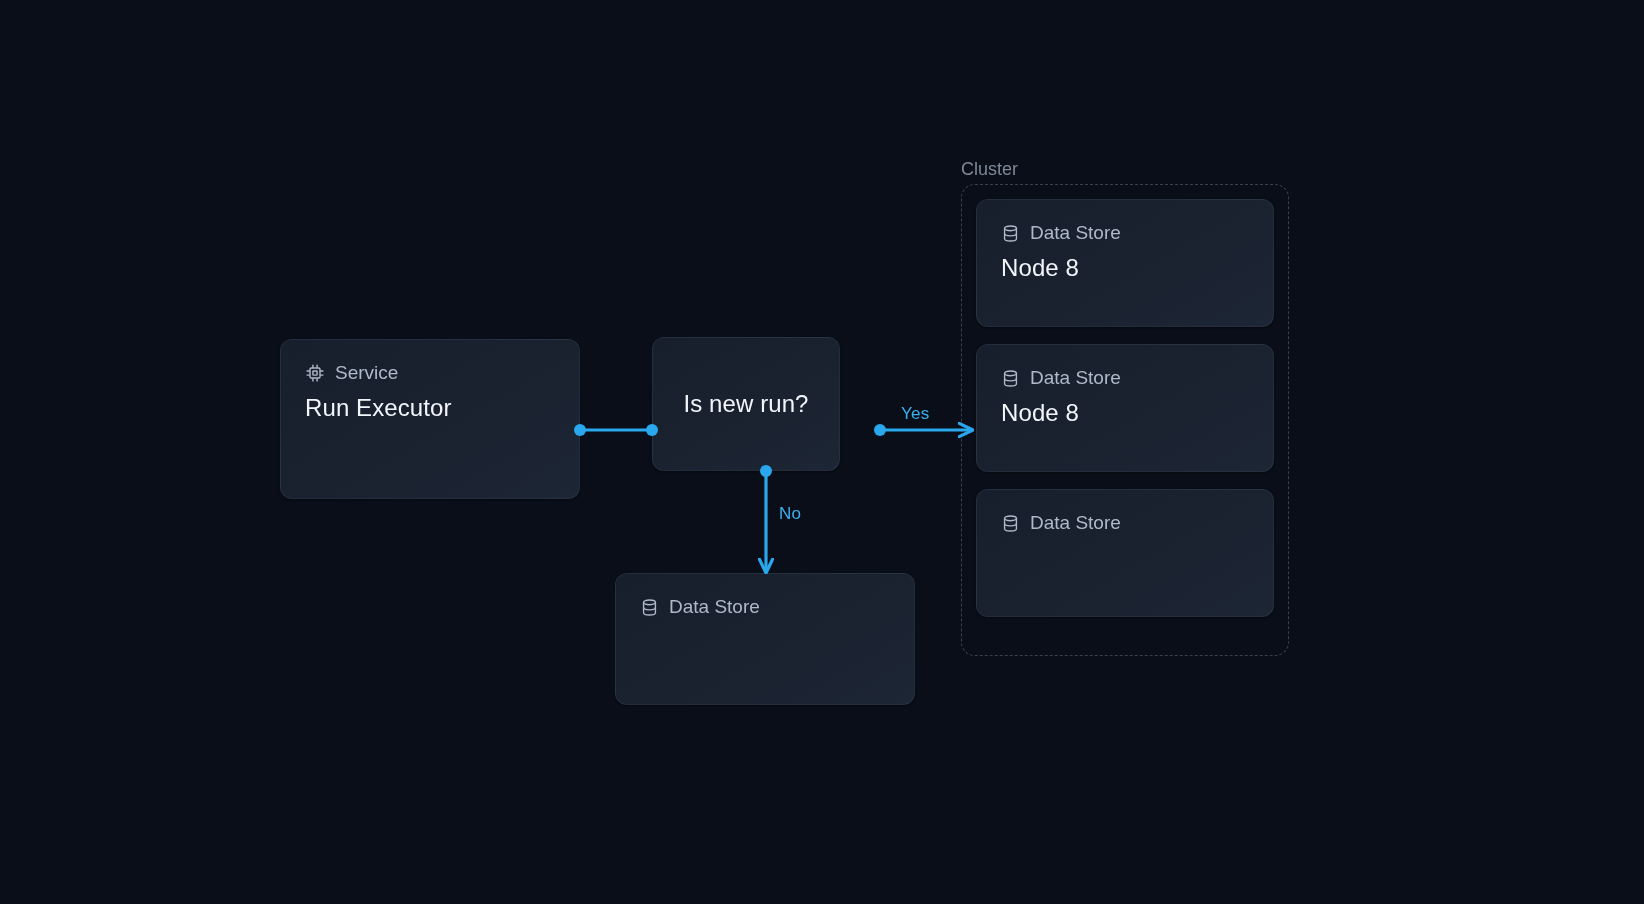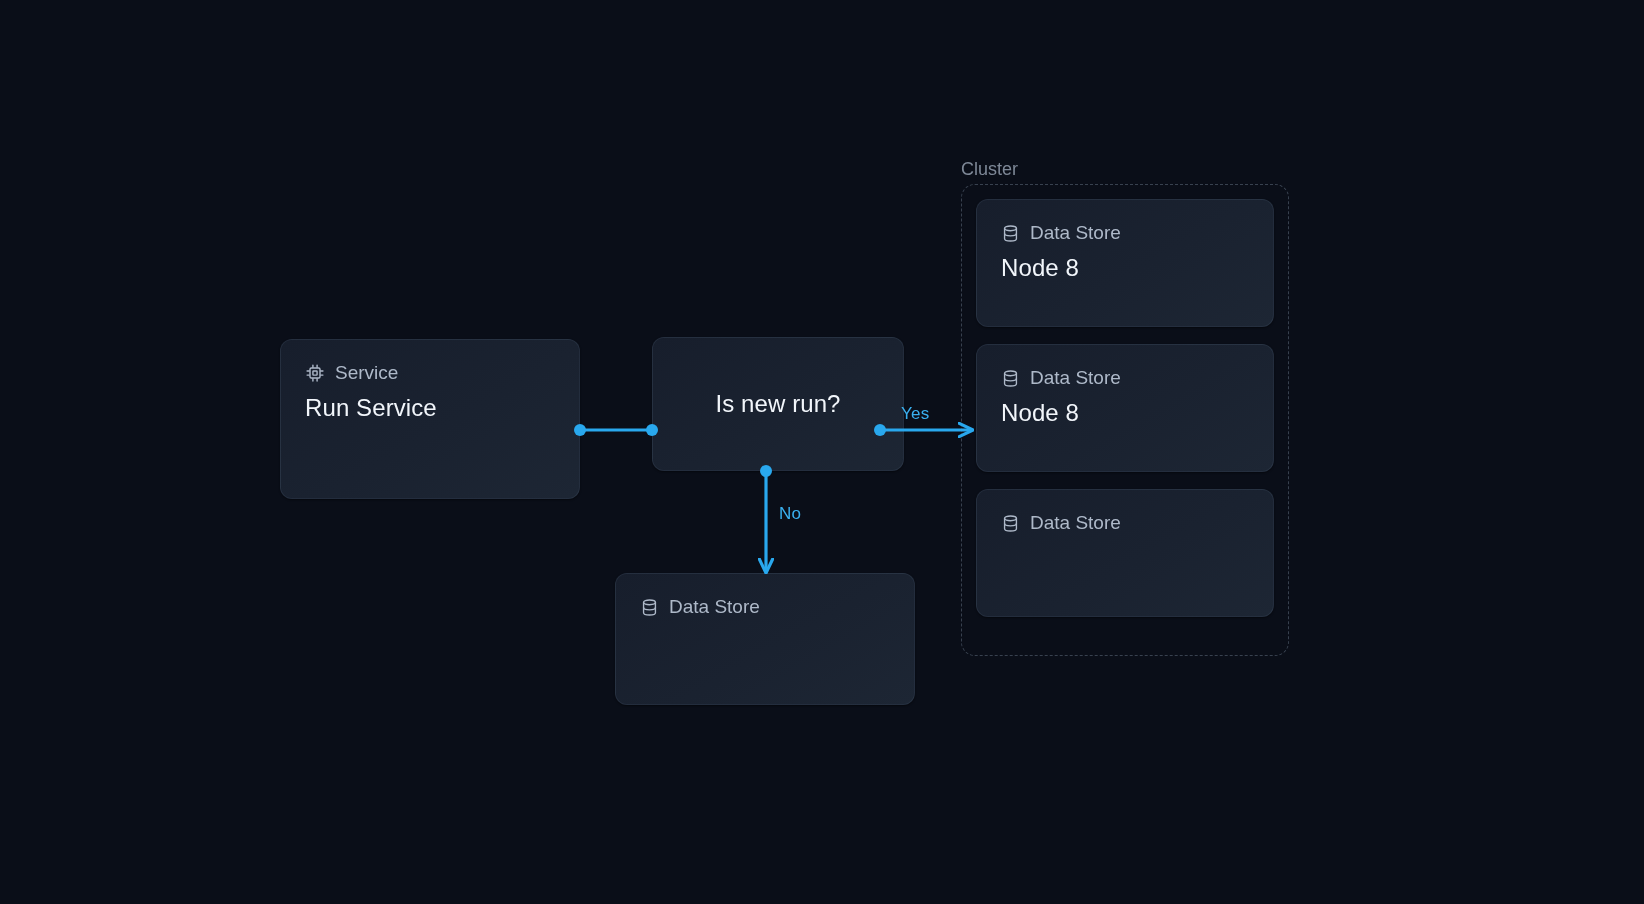--- a/index.html
+++ b/index.html
@@ -111,24 +111,24 @@
           <line x1="9.5" y1="18.8" x2="9.5" y2="21.5"></line>
           <line x1="14.5" y1="18.8" x2="14.5" y2="21.5"></line>
           <line x1="2.5" y1="9.5" x2="5.2" y2="9.5"></line>
           <line x1="2.5" y1="14.5" x2="5.2" y2="14.5"></line>
           <line x1="18.8" y1="9.5" x2="21.5" y2="9.5"></line>
           <line x1="18.8" y1="14.5" x2="21.5" y2="14.5"></line>
         </svg>
       </span>
       <span>Service</span>
     </div>
-    <div class="node-title">Run Service</div>
-  </div>
-
-  <div class="node decision" id="n-is-new-run" style="left: 652px; top: 337px; width: 252px; height: 134px;">
+    <div class="node-title">Run Executor</div>
+  </div>
+
+  <div class="node decision" id="n-is-new-run" style="left: 652px; top: 337px; width: 188px; height: 134px;">
     <div class="node-title">Is new run?</div>
   </div>
 
   <div class="node" id="n-old-cluster" style="left: 615px; top: 573px; width: 300px; height: 132px;">
     <div class="node-kind">
       <span>
         <svg width="19" height="19" viewBox="0 0 24 24" fill="none" stroke="#aeb9c9" stroke-width="1.7" stroke-linecap="round" stroke-linejoin="round">
           <ellipse cx="12" cy="5.5" rx="7.5" ry="3"></ellipse>
           <path d="M4.5 5.5v13c0 1.66 3.36 3 7.5 3s7.5-1.34 7.5-3v-13"></path>
           <path d="M4.5 12c0 1.66 3.36 3 7.5 3s7.5-1.34 7.5-3"></path>

